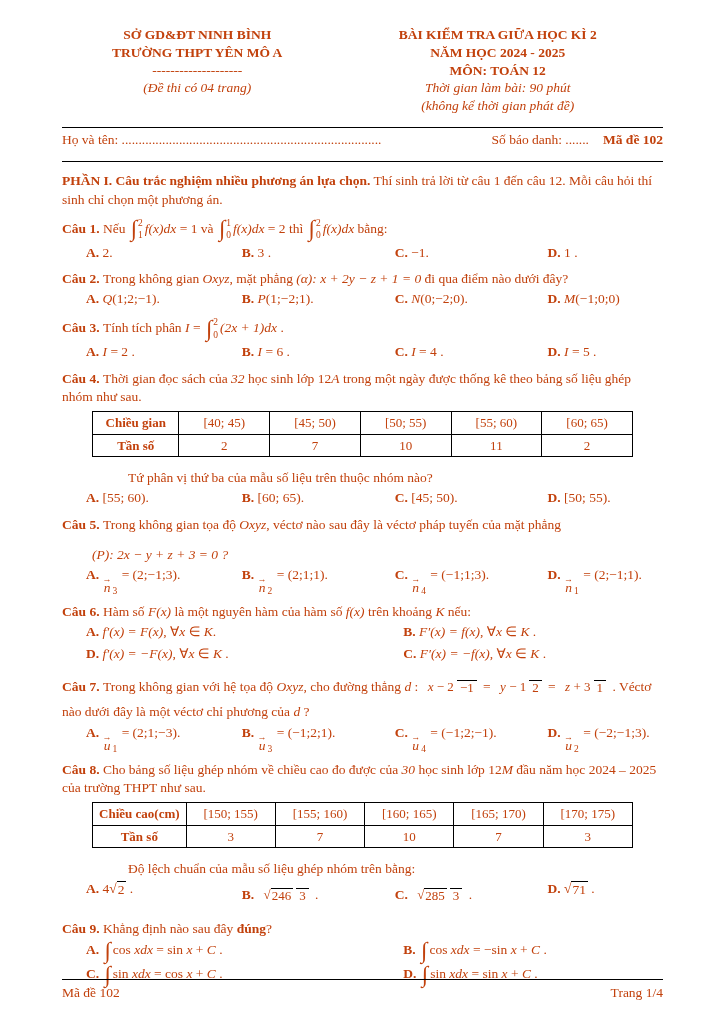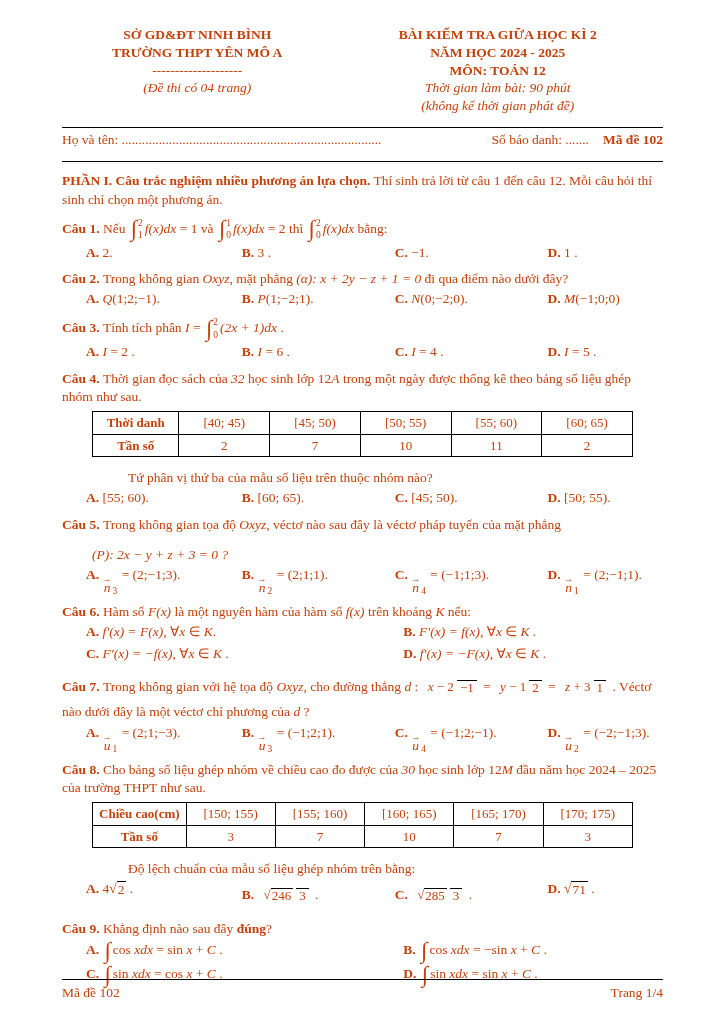--- a/index.html
+++ b/index.html
@@ -135,21 +135,21 @@
           <div class="option"><b class="olabel">B. </b><span class="it">I</span> = 6 .</div>
           <div class="option"><b class="olabel">C. </b><span class="it">I</span> = 4 .</div>
           <div class="option"><b class="olabel">D. </b><span class="it">I</span> = 5 .</div>
         </div>
       </div>
       <div class="question">
         <div class="stem"><b class="qlabel">Câu 4. </b>Thời gian đọc sách của <span class="it">32</span> học sinh lớp 12<span class="it">A</span> trong một ngày được thống kê theo bảng số liệu ghép nhóm như sau.</div>
         <table class="qtable">
           <tbody>
             <tr>
-              <td class="rowhead">Thời danh</td>
+              <td class="rowhead">Chiều gian</td>
               <td>[40; 45)</td>
               <td>[45; 50)</td>
               <td>[50; 55)</td>
               <td>[55; 60)</td>
               <td>[60; 65)</td>
             </tr>
             <tr>
               <td class="rowhead">Tần số</td>
               <td>2</td>
               <td>7</td>
@@ -199,22 +199,22 @@
               </span>
               <span class="vec-sub">1</span>
             </span> = (2;−1;1).</div>
         </div>
       </div>
       <div class="question">
         <div class="stem"><b class="qlabel">Câu 6. </b>Hàm số <span class="it">F(x)</span> là một nguyên hàm của hàm số <span class="it">f(x)</span> trên khoảng <span class="it">K</span> nếu:</div>
         <div class="options cols-2">
           <div class="option"><b class="olabel">A. </b><span class="it">f′(x) = F(x)</span>, ∀<span class="it">x</span> ∈ <span class="it">K</span>.</div>
           <div class="option"><b class="olabel">B. </b><span class="it">F′(x) = f(x)</span>, ∀<span class="it">x</span> ∈ <span class="it">K</span> .</div>
+          <div class="option"><b class="olabel">D. </b><span class="it">f′(x) = −F(x)</span>, ∀<span class="it">x</span> ∈ <span class="it">K</span> .</div>
           <div class="option"><b class="olabel">C. </b><span class="it">F′(x) = −f(x)</span>, ∀<span class="it">x</span> ∈ <span class="it">K</span> .</div>
-          <div class="option"><b class="olabel">D. </b><span class="it">f′(x) = −F(x)</span>, ∀<span class="it">x</span> ∈ <span class="it">K</span> .</div>
         </div>
       </div>
       <div class="question">
         <div class="stem"><b class="qlabel">Câu 7. </b>Trong không gian với hệ tọa độ <span class="it">Oxyz</span>, cho đường thẳng <span class="it">d</span> : <span class="frac">
             <span class="fr-num"><span class="it">x</span> − 2</span>
             <span class="fr-den">−1</span>
           </span> = <span class="frac">
             <span class="fr-num"><span class="it">y</span> − 1</span>
             <span class="fr-den">2</span>
           </span> = <span class="frac">

